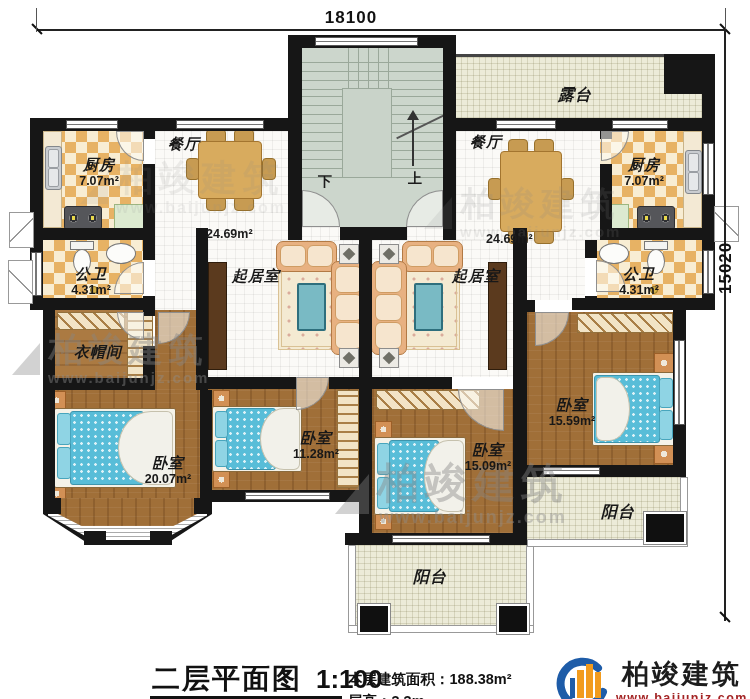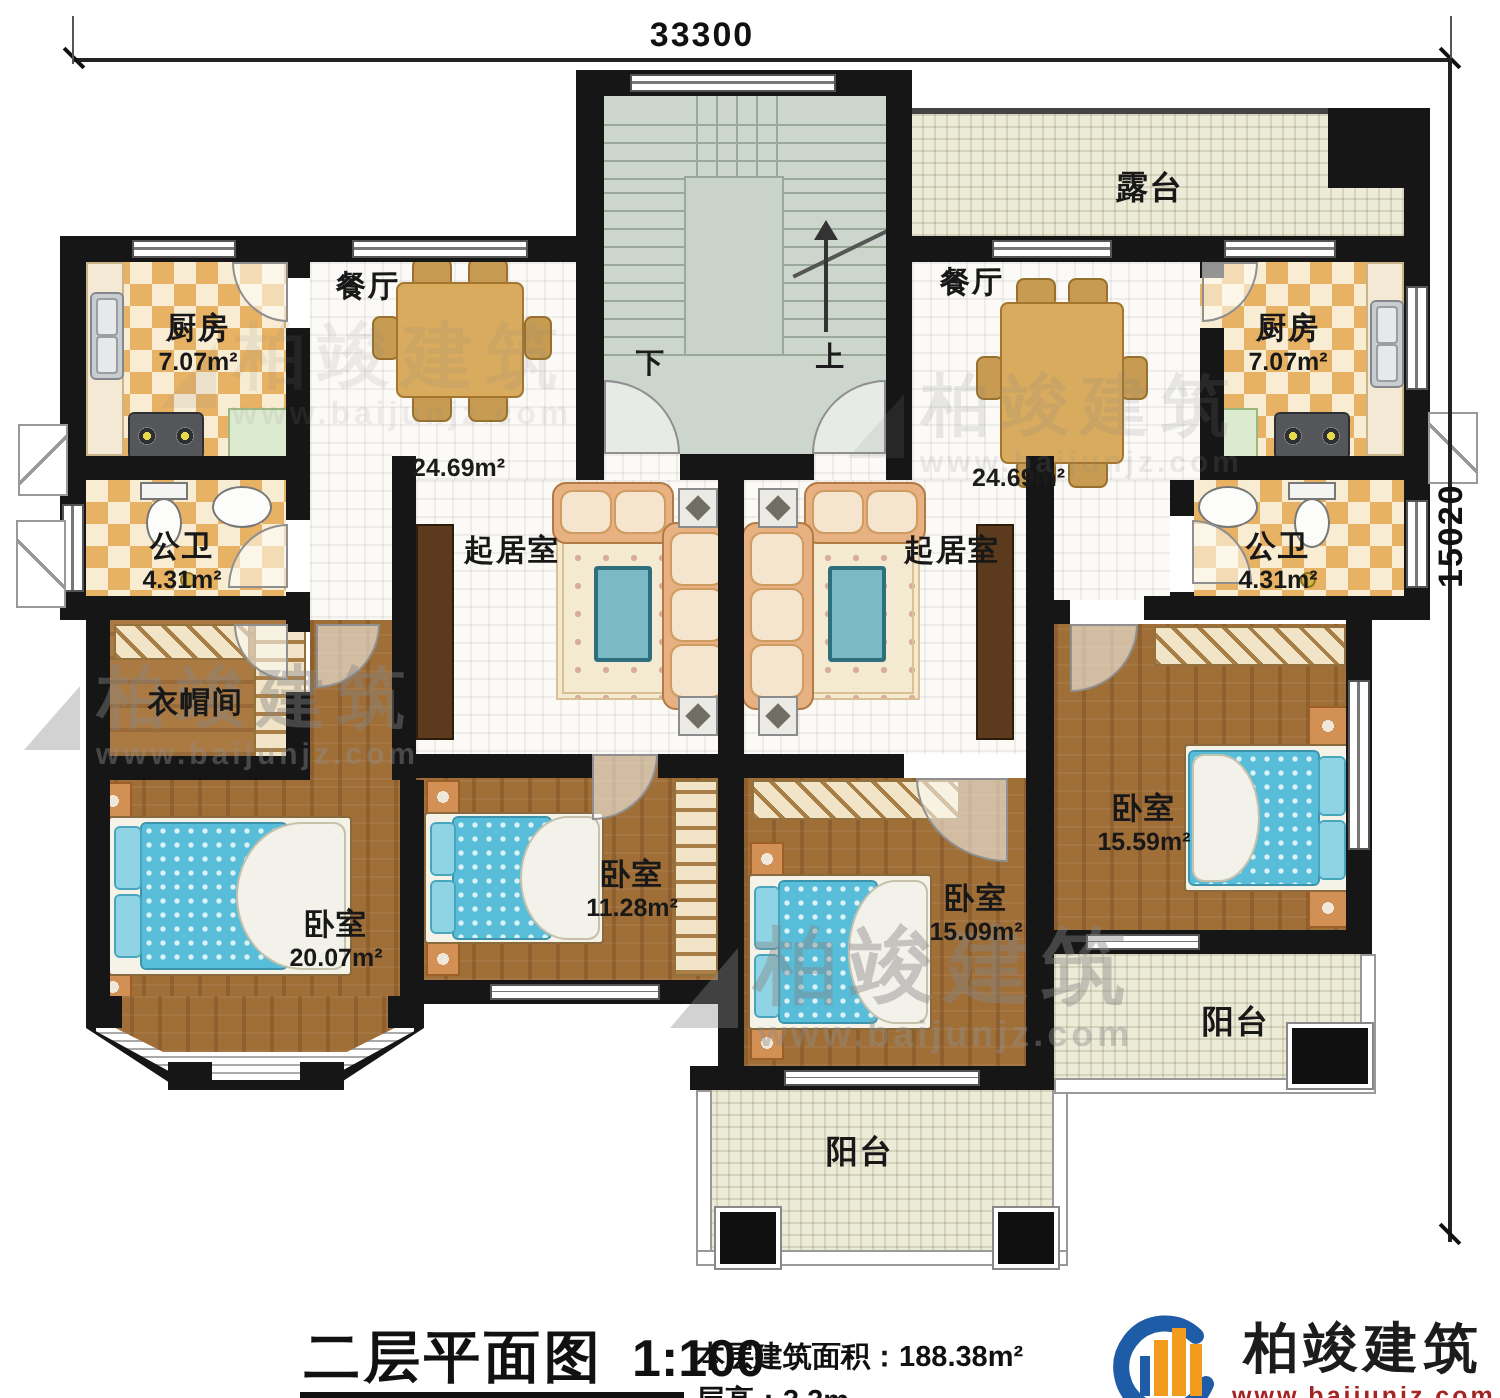--- a/index.html
+++ b/index.html
@@ -27,21 +27,21 @@
   .landing{position:absolute;background:#c9d3c9;border:1px solid #9aa89a;box-sizing:border-box;}
   .winh{position:absolute;background:linear-gradient(#fff 0 38%,#777 38% 54%,#fff 54% 100%);border:1px solid #555;box-sizing:border-box;}
   .winv{position:absolute;background:linear-gradient(90deg,#fff 0 38%,#777 38% 54%,#fff 54% 100%);border:1px solid #555;box-sizing:border-box;}
   .door{position:absolute;background:rgba(253,253,250,.55);border:1.3px solid #8f8f8f;box-sizing:border-box;}
   .rail{position:absolute;background:#fff;border:1px solid #999;box-sizing:border-box;}
   .col{position:absolute;background:#101010;border:2px solid #fff;outline:1px solid #888;}
   .hatch{position:absolute;background:repeating-linear-gradient(45deg,#a97f47 0 2px,#f2e4c6 2px 9px);border:1px solid #93713d;box-sizing:border-box;}
   .shelf{position:absolute;background:repeating-linear-gradient(0deg,#a97f47 0 2px,#f2e4c6 2px 9px);border:1px solid #93713d;box-sizing:border-box;}
   .room-label{position:absolute;display:flex;flex-direction:column;align-items:center;line-height:1.12;
               font-weight:bold;color:#181818;text-align:center;white-space:nowrap;}
-  .rl{font-size:15px;letter-spacing:1px;}
+  .rl{font-size:15px;letter-spacing:1px;font-style:italic;}
   .ra{font-size:12.5px;}
   .bedframe{position:absolute;background:#f5f2e8;border:1px solid #8a6a3c;border-radius:2px;}
   .mattress{position:absolute;background-color:#58bdd8;
             background-image:radial-gradient(rgba(255,255,255,.8) 1px,transparent 1.6px);
             background-size:7px 7px;border:1px solid #3d95ad;border-radius:3px;}
   .blanket{position:absolute;background:#f2f1ea;border:1px solid #c6c1ad;border-radius:60% 6px 6px 60%/50% 6px 6px 50%;}
   .pillow{position:absolute;background:#8fd4e4;border:1px solid #48a5bd;border-radius:3px;}
   .stand{position:absolute;background:radial-gradient(circle,#efe8da 0 3px,#d29055 3px);border:1px solid #9c5f28;}
   .sofa{position:absolute;background:#e8b181;border:1px solid #b27a45;border-radius:7px;}
   .cushion{position:absolute;background:#f6e5ce;border:1px solid #cf9c63;border-radius:6px;}
@@ -434,21 +434,21 @@
   </div>
   <div class="room-label" style="left:588px;top:503px;width:60px;">
     <span class="rl" style="font-size:16px;">阳台</span>
   </div>
 
   <div class="dimline" style="left:36px;top:29px;width:690px;height:2px;"></div>
   <div class="tick" style="left:30px;top:28px;"></div>
   <div class="tick" style="left:718px;top:28px;"></div>
   <div class="abs" style="left:36px;top:8px;width:1px;height:24px;background:#555;"></div>
   <div class="abs" style="left:725px;top:8px;width:1px;height:24px;background:#555;"></div>
-  <div class="dim" style="left:305px;top:8px;width:92px;text-align:center;">33300</div>
+  <div class="dim" style="left:305px;top:8px;width:92px;text-align:center;">18100</div>
   <div class="dimline" style="left:724px;top:29px;width:2px;height:592px;"></div>
   <div class="tick" style="left:718px;top:616px;"></div>
   <div class="dim" style="left:700px;top:258px;width:52px;text-align:center;transform:rotate(-90deg);transform-origin:center;">15020</div>
 
   <div class="titleblock">
     <div class="tb-title">
       <span class="tb-name">二层平面图</span>
       <span class="tb-scale">1:100</span>
     </div>
     <div class="tb-bar1"></div>

